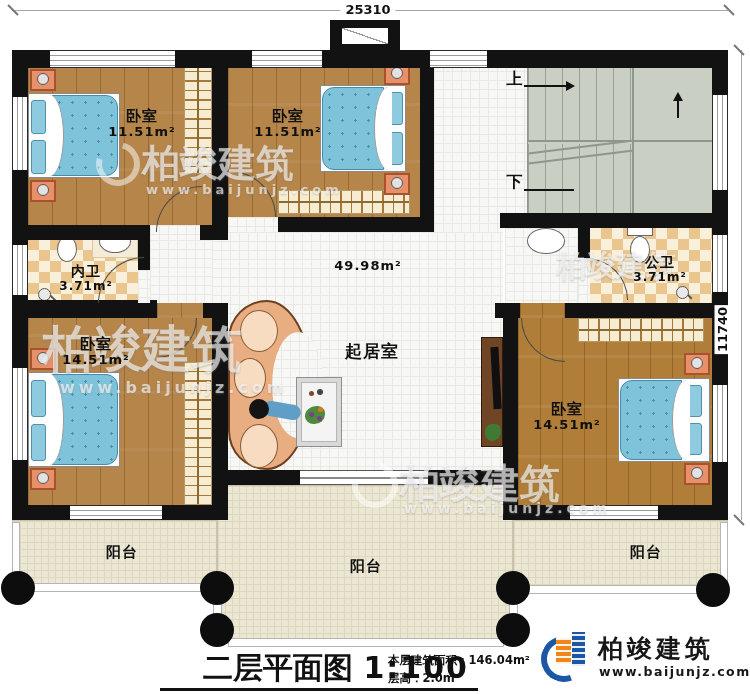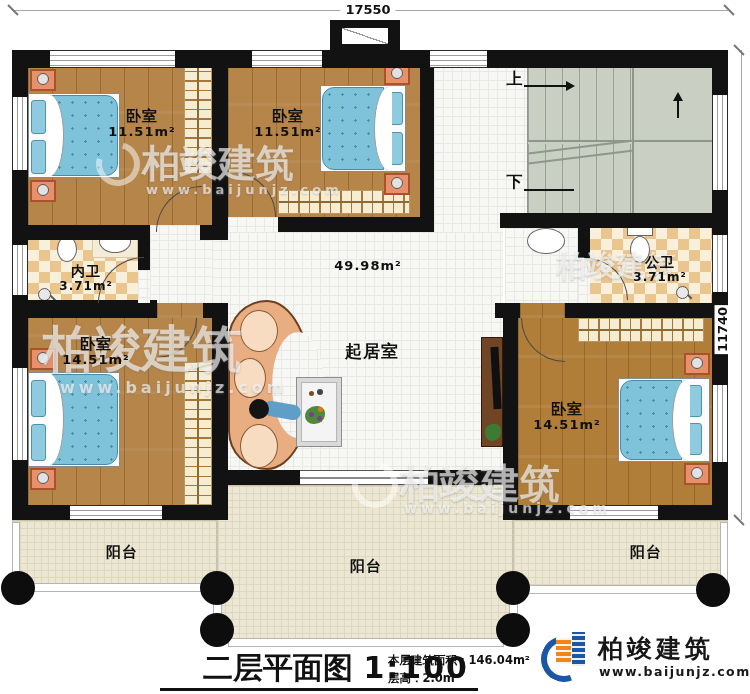--- a/index.html
+++ b/index.html
@@ -60,21 +60,21 @@
   .brandsite{position:absolute;z-index:80;color:#171717;font-size:12.5px;font-weight:bold;letter-spacing:1.5px;white-space:nowrap;}
 </style>
 </head>
 <body>
 
 <div class="plan">
 
   <div class="dimline" style="left:12px;top:10px;width:716px;height:1px;"></div>
   <div class="tick" style="left:6px;top:9px;"></div>
   <div class="tick" style="left:722px;top:9px;"></div>
-  <div class="dimlbl" style="left:368px;top:2px;">17550</div>
+  <div class="dimlbl" style="left:368px;top:2px;">25310</div>
   <div class="dimline" style="left:741px;top:50px;width:1px;height:470px;"></div>
   <div class="tick" style="left:732px;top:49px;"></div>
   <div class="tick" style="left:732px;top:519px;"></div>
   <div class="dimlbl" style="left:722px;top:322px;transform:translateX(-50%) rotate(-90deg);padding:0 2px;">11740</div>
 
   <div class="floor wood" style="left:28px;top:62px;width:184px;height:166px;"></div>
   <div class="floor wood" style="left:228px;top:62px;width:192px;height:158px;"></div>
   <div class="floor tile" style="left:434px;top:62px;width:94px;height:152px;"></div>
   <div class="floor stairsf" style="left:528px;top:62px;width:184px;height:151px;"></div>
   <div class="floor tile" style="left:212px;top:232px;width:291px;height:238px;"></div>

